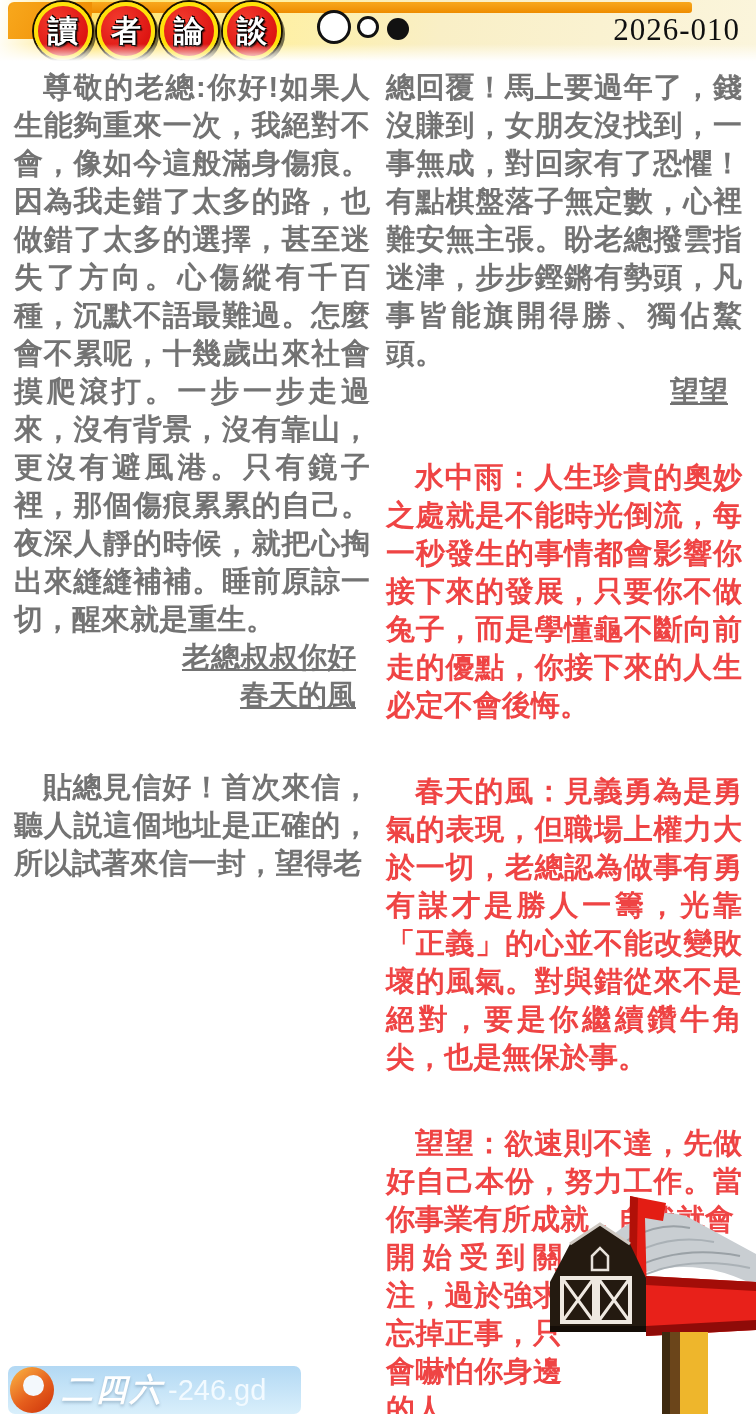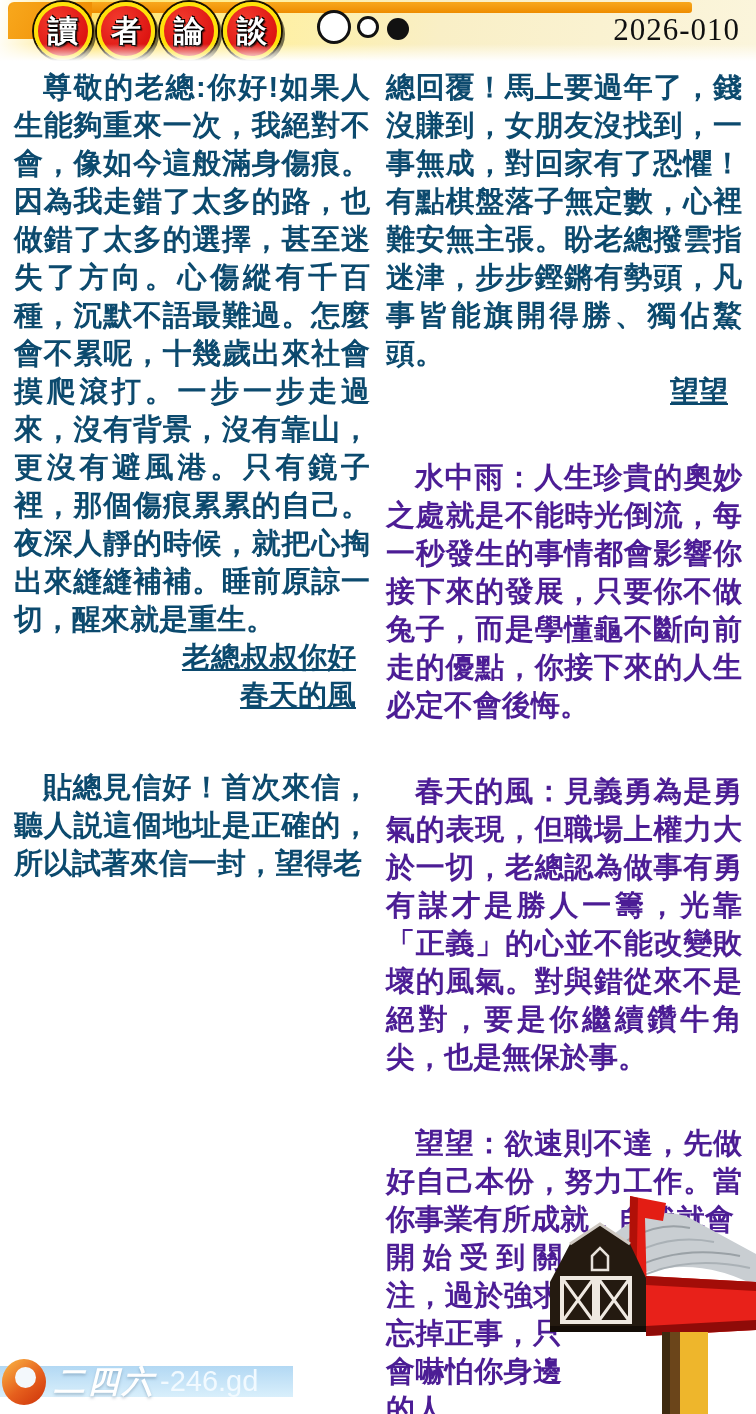--- a/index.html
+++ b/index.html
@@ -52,36 +52,36 @@
   
   .col {
     position:absolute; top:68px; width:356px;
     font-size:29px; line-height:38px; font-weight:600;
     text-align:justify; word-break:break-all;
   }
   .col-left  { left:14px; }
   .col-right { left:386px; }
   .col p { margin:0; }
   .body-par { text-indent:1em; }
-  .red   { color:#0c4a6e; }
-  .black { color:#4c1d95; }
+  .red   { color:#737373; }
+  .black { color:#ef4444; }
   .sig { text-align:right; padding-right:14px; text-indent:0;text-decoration:underline; }
   .gap-letter { margin-top:42px !important; }
   .gap-letter-lg { margin-top:54px !important; }
   .gap-reply { margin-top:48px !important; }
   .wrap-narrow { width:176px; }
 
   
   .mailbox { position:absolute; left:544px; top:1190px; width:212px; height:224px; }
 
   
   .watermark {
-    position:absolute; left:0; top:1366px; width:293px; height:31px;
+    position:absolute; left:8px; top:1366px; width:293px; height:48px;
     background:linear-gradient(to bottom, rgba(168,211,242,0.88), rgba(214,238,251,0.93));
-    display:flex; align-items:center; z-index:5;
+    display:flex; align-items:center; z-index:5;border-radius:7px;
   }
   .wm-logo {
     position:relative; width:44px; height:46px; margin-left:2px; flex:0 0 auto;
     border-radius:50%;
     background:linear-gradient(140deg,#f7a93e 10%,#e65f1d 55%,#d23c0e 90%);
   }
   .wm-logo::after {
     content:""; position:absolute; left:13px; top:8px; width:21px; height:21px;
     border-radius:50%; background:#f3f8fc;
   }

